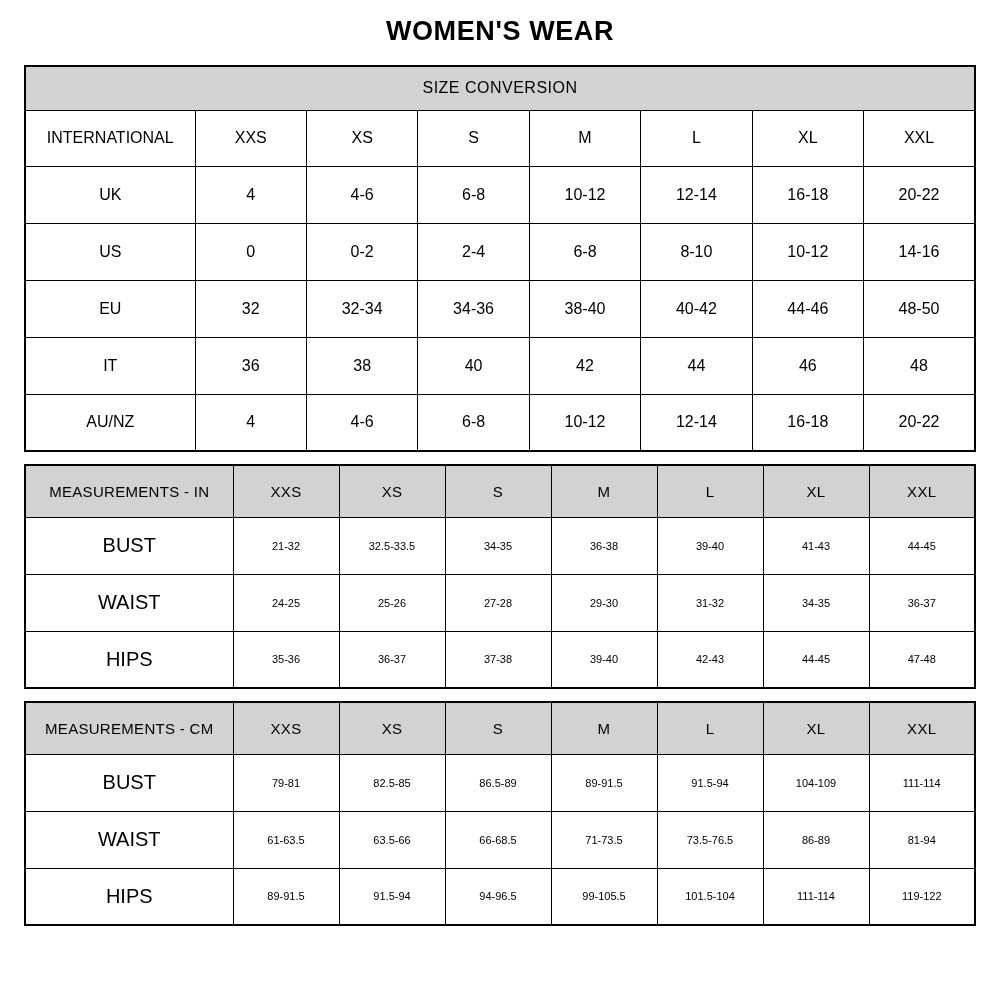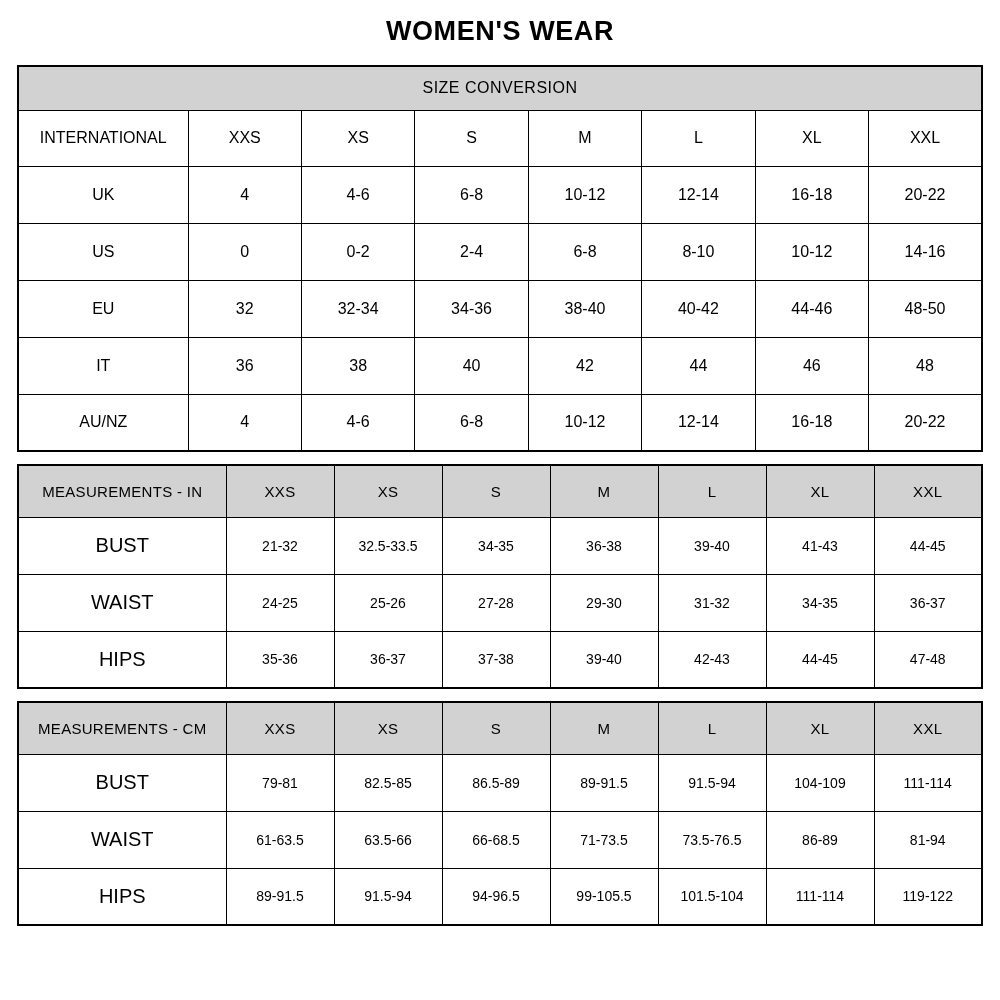--- a/index.html
+++ b/index.html
@@ -2,21 +2,21 @@
 <html style="--header-bg: #d2d2d2; --border: #000000; --text: #000000; --background: #ffffff;"><head>
 <meta charset="utf-8">
 <style>
   * { box-sizing: border-box; margin: 0; padding: 0; }
   html, body {
     width: 1000px;
     background: var(--background, #ffffff);
     color: var(--text, #000000);
     font-family: "Liberation Sans", sans-serif;
   }
-  .page { width: 1000px; height: 1000px; padding: 8px 17px 14px; }
+  .page { width: 1000px; height: 1000px; padding: 8px 24px 14px; }
   .title {
     text-align: center;
     font-size: 27px;
     font-weight: 700;
     letter-spacing: 0.6px;
     margin: 8px 0 18px;
   }
   table.tbl {
     width: 100%;
     border-collapse: collapse;
@@ -49,21 +49,21 @@
   .measure .c-label { width: 208px; }
   .measure thead th {
     background: var(--header-bg, #d2d2d2);
     font-weight: 400;
     font-size: 15px;
     height: 52px;
     letter-spacing: 0.3px;
   }
   .measure tbody tr { height: 57px; }
   .measure td.row-label { font-size: 20px; }
-  .measure td.value-cell { font-size: 14px; }
+  .measure td.value-cell { font-size: 11px; }
 </style>
 </head>
 <body>
 
 <div class="page">
 
   <h1 class="title">WOMEN'S WEAR</h1>
 
   <table class="tbl conversion">
     <colgroup>

